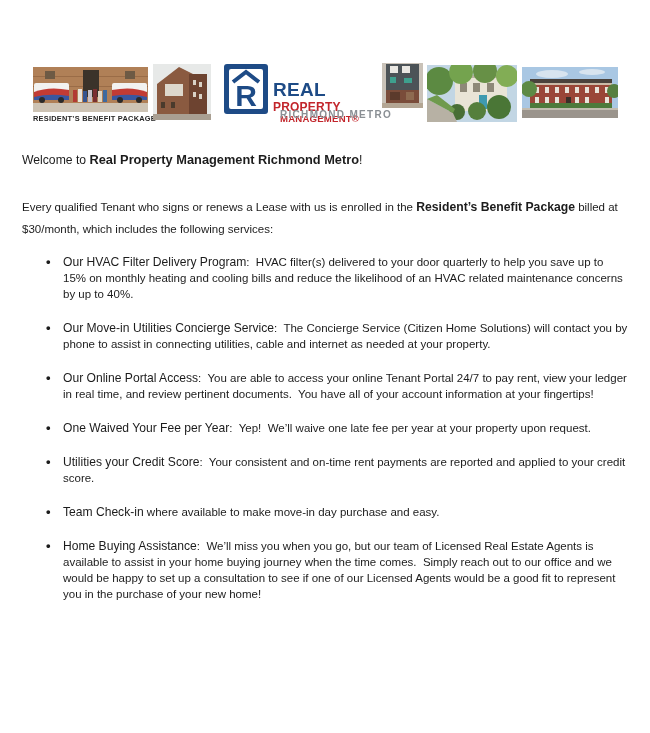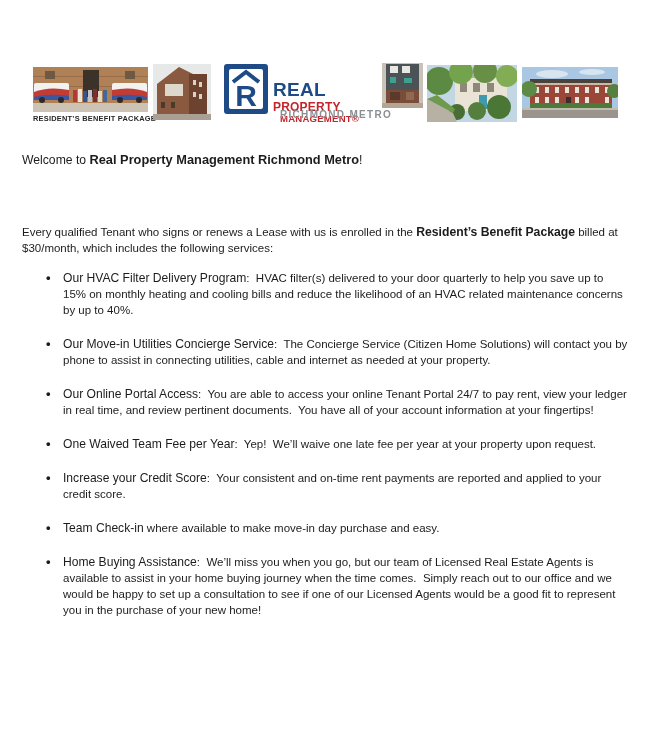--- a/index.html
+++ b/index.html
@@ -24,21 +24,21 @@
   .logo-text{position:absolute;left:49px;top:16px;line-height:1;}
   .logo-real{font-size:19px;font-weight:bold;letter-spacing:.3px;}
   .logo-prop{font-size:12px;font-weight:bold;letter-spacing:.2px;margin-top:2px;}
   .logo-mgmt{font-size:9.6px;font-weight:bold;letter-spacing:.2px;margin-top:1px;}
   .logo-metro{position:absolute;left:56px;top:45px;font-size:10px;font-weight:bold;
               letter-spacing:1.3px;white-space:nowrap;}
 
   
   .welcome{margin:20px 22px 0 22px;text-align:left;font-size:12.2px;line-height:16px;}
   .welcome .bold{font-weight:bold;font-size:12.8px;}
-  .intro{margin:56px 22px 0 22px;font-size:11.5px;line-height:16px;}
+  .intro{margin:28px 22px 0 22px;font-size:11.5px;line-height:22px;}
   .intro .bold{font-weight:bold;font-size:12.2px;}
   ul.benefits{list-style:none;margin:14px 22px 0 22px;padding:0;font-size:11.5px;line-height:16px;}
   ul.benefits li{position:relative;padding-left:41px;margin-bottom:18px;}
   ul.benefits li::before{content:"\2022";position:absolute;left:24px;top:0;font-size:13px;font-weight:bold;}
   .b-title{font-weight:normal;font-size:12.1px;}
   .b-sep{white-space:pre;}
 </style>
 </head>
 <body>
 
@@ -180,19 +180,19 @@
   </div>
 
   <p class="welcome"><span>Welcome to </span><span class="bold">Real Property Management Richmond Metro</span><span>!</span></p>
 
   <p class="intro"><span>Every qualified Tenant who signs or renews a Lease with us is enrolled in the </span><span class="bold">Resident’s Benefit Package</span><span> billed at $30/month, which includes the following services:</span></p>
 
   <ul class="benefits">
       <li><span class="b-title">Our HVAC Filter Delivery Program</span><span class="b-sep">:&nbsp; </span><span class="b-desc">HVAC filter(s) delivered to your door quarterly to help you save up to 15% on monthly heating and cooling bills and reduce the likelihood of an HVAC related maintenance concerns by up to 40%.</span></li>
       <li><span class="b-title">Our Move-in Utilities Concierge Service</span><span class="b-sep">:&nbsp; </span><span class="b-desc">The Concierge Service (Citizen Home Solutions) will contact you by phone to assist in connecting utilities, cable and internet as needed at your property.</span></li>
       <li><span class="b-title">Our Online Portal Access</span><span class="b-sep">:&nbsp; </span><span class="b-desc">You are able to access your online Tenant Portal 24/7 to pay rent, view your ledger in real time, and review pertinent documents.&nbsp; You have all of your account information at your fingertips!</span></li>
-      <li><span class="b-title">One Waived Team Fee per Year</span><span class="b-sep">:&nbsp; </span><span class="b-desc">Yep!&nbsp; We’ll waive one late fee per year at your property upon request.</span></li>
-      <li><span class="b-title">Increase your Credit Score</span><span class="b-sep">:&nbsp; </span><span class="b-desc">Your consistent and on-time rent payments are reported and applied to your credit score.</span></li>
+      <li><span class="b-title">One Waived Your Fee per Year</span><span class="b-sep">:&nbsp; </span><span class="b-desc">Yep!&nbsp; We’ll waive one late fee per year at your property upon request.</span></li>
+      <li><span class="b-title">Utilities your Credit Score</span><span class="b-sep">:&nbsp; </span><span class="b-desc">Your consistent and on-time rent payments are reported and applied to your credit score.</span></li>
       <li><span class="b-title">Team Check-in</span><span class="b-sep"> </span><span class="b-desc">where available to make move-in day purchase and easy.</span></li>
       <li><span class="b-title">Home Buying Assistance</span><span class="b-sep">:&nbsp; </span><span class="b-desc">We’ll miss you when you go, but our team of Licensed Real Estate Agents is available to assist in your home buying journey when the time comes.&nbsp; Simply reach out to our office and we would be happy to set up a consultation to see if one of our Licensed Agents would be a good fit to represent you in the purchase of your new home!</span></li>
     </ul>
 
 </div>
 
 </body></html>

